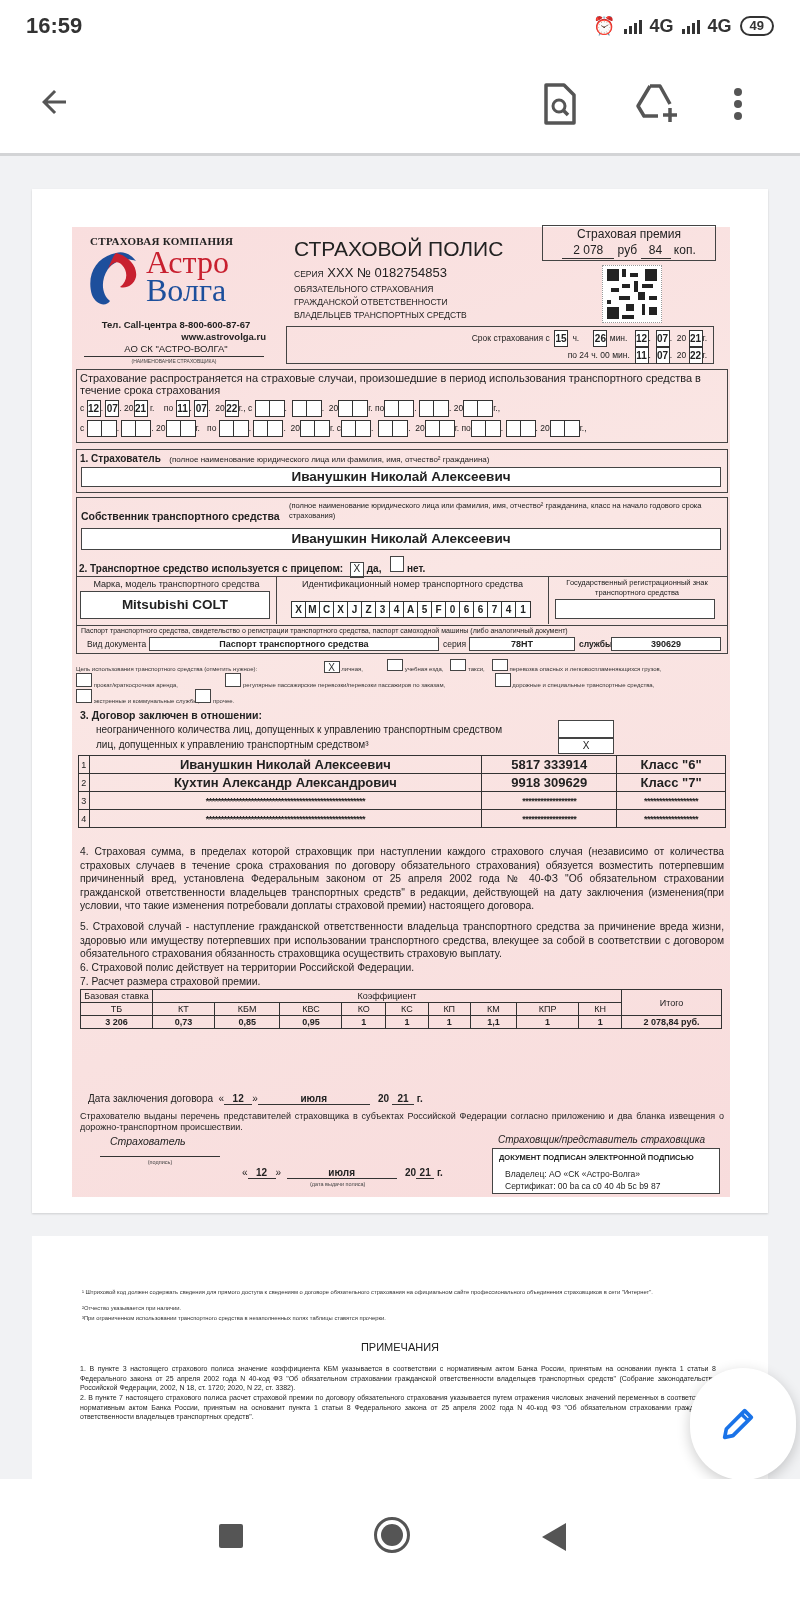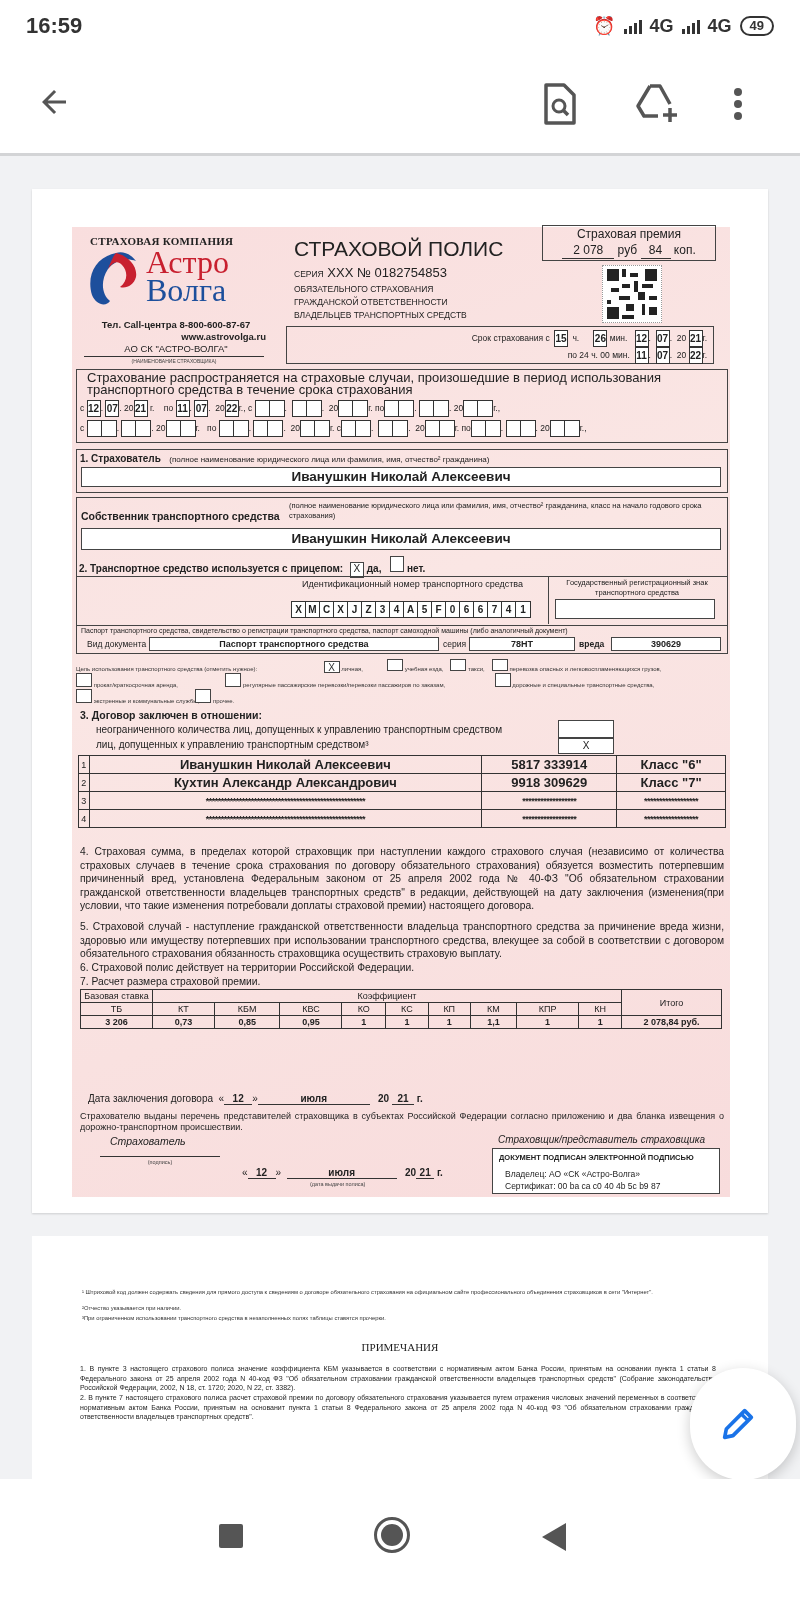--- a/index.html
+++ b/index.html
@@ -185,21 +185,21 @@
               <span>07</span>
             </span>.
           &nbsp;<span>20</span>
           <span class="cells">
               <span>22</span>
             </span><span>г.</span>
         </div>
       </div>
 
       <div class="box" style="left:4px;top:142px;width:652px;height:74px">
-        <div class="abs" style="left:10px;top:2px;width:644px;font-size:13px;line-height:12px">Страхование распространяется на страховые случаи, произошедшие в период использования транспортного средства в течение срока страхования</div>
+        <div class="abs" style="left:3px;top:2px;width:644px;font-size:11px;line-height:12px">Страхование распространяется на страховые случаи, произошедшие в период использования транспортного средства в течение срока страхования</div>
         <div class="abs" style="left:3px;top:30px;white-space:nowrap;font-size:8.5px">
           <span>с</span>
           <span class="cells">
               <span>12</span>
             </span>. <span class="cells">
               <span>07</span>
             </span>. 20<span class="cells">
               <span>21</span>
             </span> г. &nbsp;&nbsp;
           <span>по</span>
@@ -286,20 +286,24 @@
         <div class="abs" style="left:2px;top:58px;white-space:nowrap">
           <span class="bold" style="font-size:10px">2. Транспортное средство используется с прицепом:</span>
           <span class="wbox" style="position:relative;display:inline-block;width:14px;height:16px;text-align:center;margin-left:4px">X</span>
           <span class="bold">да,</span>
           <span class="wbox" style="position:relative;display:inline-block;width:14px;height:16px;margin-left:6px"></span>
           <span class="bold">нет.</span>
         </div>
       </div>
 
       <div class="box" style="left:4px;top:349px;width:652px;height:50px">
+        <div class="abs" style="left:0;top:0;width:200px;height:47px;border-right:1.2px solid #444">
+          <div style="text-align:center;font-size:9px;margin-top:2px">Марка, модель транспортного средства</div>
+          <div class="wbox bold" style="left:3px;top:14px;width:190px;height:28px;text-align:center;font-size:13.5px;line-height:26px">Mitsubishi COLT</div>
+        </div>
         <div class="abs" style="left:200px;top:0;width:272px;height:47px;border-right:1.2px solid #444">
           <div style="text-align:center;font-size:9px;margin-top:2px">Идентификационный номер транспортного средства</div>
           <div class="abs" style="left:14px;top:24px">
             <span class="cells" id="vin-cells">
                 <span style="width: 14px;">X</span>
                 <span style="width: 14px;">M</span>
                 <span style="width: 14px;">C</span>
                 <span style="width: 14px;">X</span>
                 <span style="width: 14px;">J</span>
                 <span style="width: 14px;">Z</span>
@@ -322,21 +326,21 @@
           <div class="wbox" style="left:6px;top:22px;width:160px;height:20px"></div>
         </div>
       </div>
 
       <div class="box" style="left:4px;top:399px;width:652px;height:28px;border-top:none">
         <div class="abs" style="left:4px;top:1px;font-size:7px;white-space:nowrap">Паспорт транспортного средства, свидетельство о регистрации транспортного средства, паспорт самоходной машины (либо аналогичный документ)</div>
         <div class="abs" style="left:10px;top:13px;font-size:8.5px">Вид документа</div>
         <div class="wbox bold" style="left:72px;top:11px;width:290px;height:14px;text-align:center;font-size:9px;line-height:12px">Паспорт транспортного средства</div>
         <div class="abs" style="left:366px;top:13px;font-size:8.5px">серия</div>
         <div class="wbox bold" style="left:392px;top:11px;width:106px;height:14px;text-align:center;font-size:9px;line-height:12px">78НТ</div>
-        <div class="abs bold" style="left:502px;top:13px;font-size:8.5px">вреда</div>
+        <div class="abs bold" style="left:502px;top:13px;font-size:8.5px">службы</div>
         <div class="wbox bold" style="left:534px;top:11px;width:110px;height:14px;text-align:center;font-size:9px;line-height:12px">390629</div>
       </div>
 
       <div class="abs" style="left:4px;top:432px;width:652px;font-size:6px;color:#333">
         <div style="white-space:nowrap;height:14px;line-height:12px">
           <span style="display:inline-block;width:246px">Цель использования транспортного средства (отметить нужное):</span>
           <span class="wbox" style="position:relative;display:inline-block;width:16px;height:12px;text-align:center;font-size:10px;line-height:11px">X</span>
           <span style="display:inline-block;width:44px">личная,</span>
           <span class="wbox" style="position:relative;display:inline-block;width:16px;height:12px"></span>
           <span style="display:inline-block;width:44px">учебная езда,</span>
@@ -461,21 +465,21 @@
         <div class="abs" style="left:12px;top:20px;font-size:8.5px">Владелец: АО «СК «Астро-Волга»</div>
         <div class="abs" style="left:12px;top:32px;font-size:8.5px">Сертификат: 00 ba ca c0 40 4b 5c b9 87</div>
       </div>
     </div>
   </div>
 
   <div class="page2">
     <div class="abs" style="left:50px;top:52px;width:640px;font-size:5.8px;line-height:8px;color:#333">¹ Штриховой код должен содержать сведения для прямого доступа к сведениям о договоре обязательного страхования на официальном сайте профессионального объединения страховщиков в сети "Интернет".</div>
     <div class="abs" style="left:50px;top:69px;font-size:5.8px;color:#333">²Отчество указывается при наличии.</div>
     <div class="abs" style="left:50px;top:79px;font-size:5.8px;color:#333">³При ограниченном использовании транспортного средства в незаполненных полях таблицы ставятся прочерки.</div>
-    <div class="abs" style="left:0;top:105px;width:736px;text-align:center;font-family:Liberation Serif, serif;font-size:11px">ПРИМЕЧАНИЯ</div>
+    <div class="abs" style="left:0;top:105px;width:736px;text-align:center;font-family:Liberation Sans, sans-serif;font-size:11px">ПРИМЕЧАНИЯ</div>
     <div class="abs" style="left:48px;top:128px;width:636px;font-size:7px;line-height:9.5px;text-align:justify">1. В пункте 3 настоящего страхового полиса значение коэффициента КБМ указывается в соответствии с нормативным актом Банка России, принятым на основании пункта 1 статьи 8 Федерального закона от 25 апреля 2002 года N 40-код ФЗ "Об обязательном страховании гражданской ответственности владельцев транспортных средств" (Собрание законодательства Российской Федерации, 2002, N 18, ст. 1720; 2020, N 22, ст. 3382).</div>
     <div class="abs" style="left:48px;top:157px;width:636px;font-size:7px;line-height:9.5px;text-align:justify">2. В пункте 7 настоящего страхового полиса расчет страховой премии по договору обязательного страхования указывается путем отражения числовых значений переменных в соответствии с нормативным актом Банка России, принятым на основанит пункта 1 статьи 8 Федерального закона от 25 апреля 2002 года N 40-код ФЗ "Об обязательном страховании гражданской ответственности владельцев транспортных средств".</div>
   </div>
 </div>
 
 <div class="fab">
   <span class="abs" style="left:28px;top:36px">
     <svg width="40" height="40" viewBox="0 0 24 24">
         <path d="M4 20l1-5L16 4l4 4L9 19z" fill="none" stroke="#1a73e8" stroke-width="2.2" stroke-linejoin="round"></path>
         <path d="M14 6l4 4" stroke="#1a73e8" stroke-width="2"></path>

